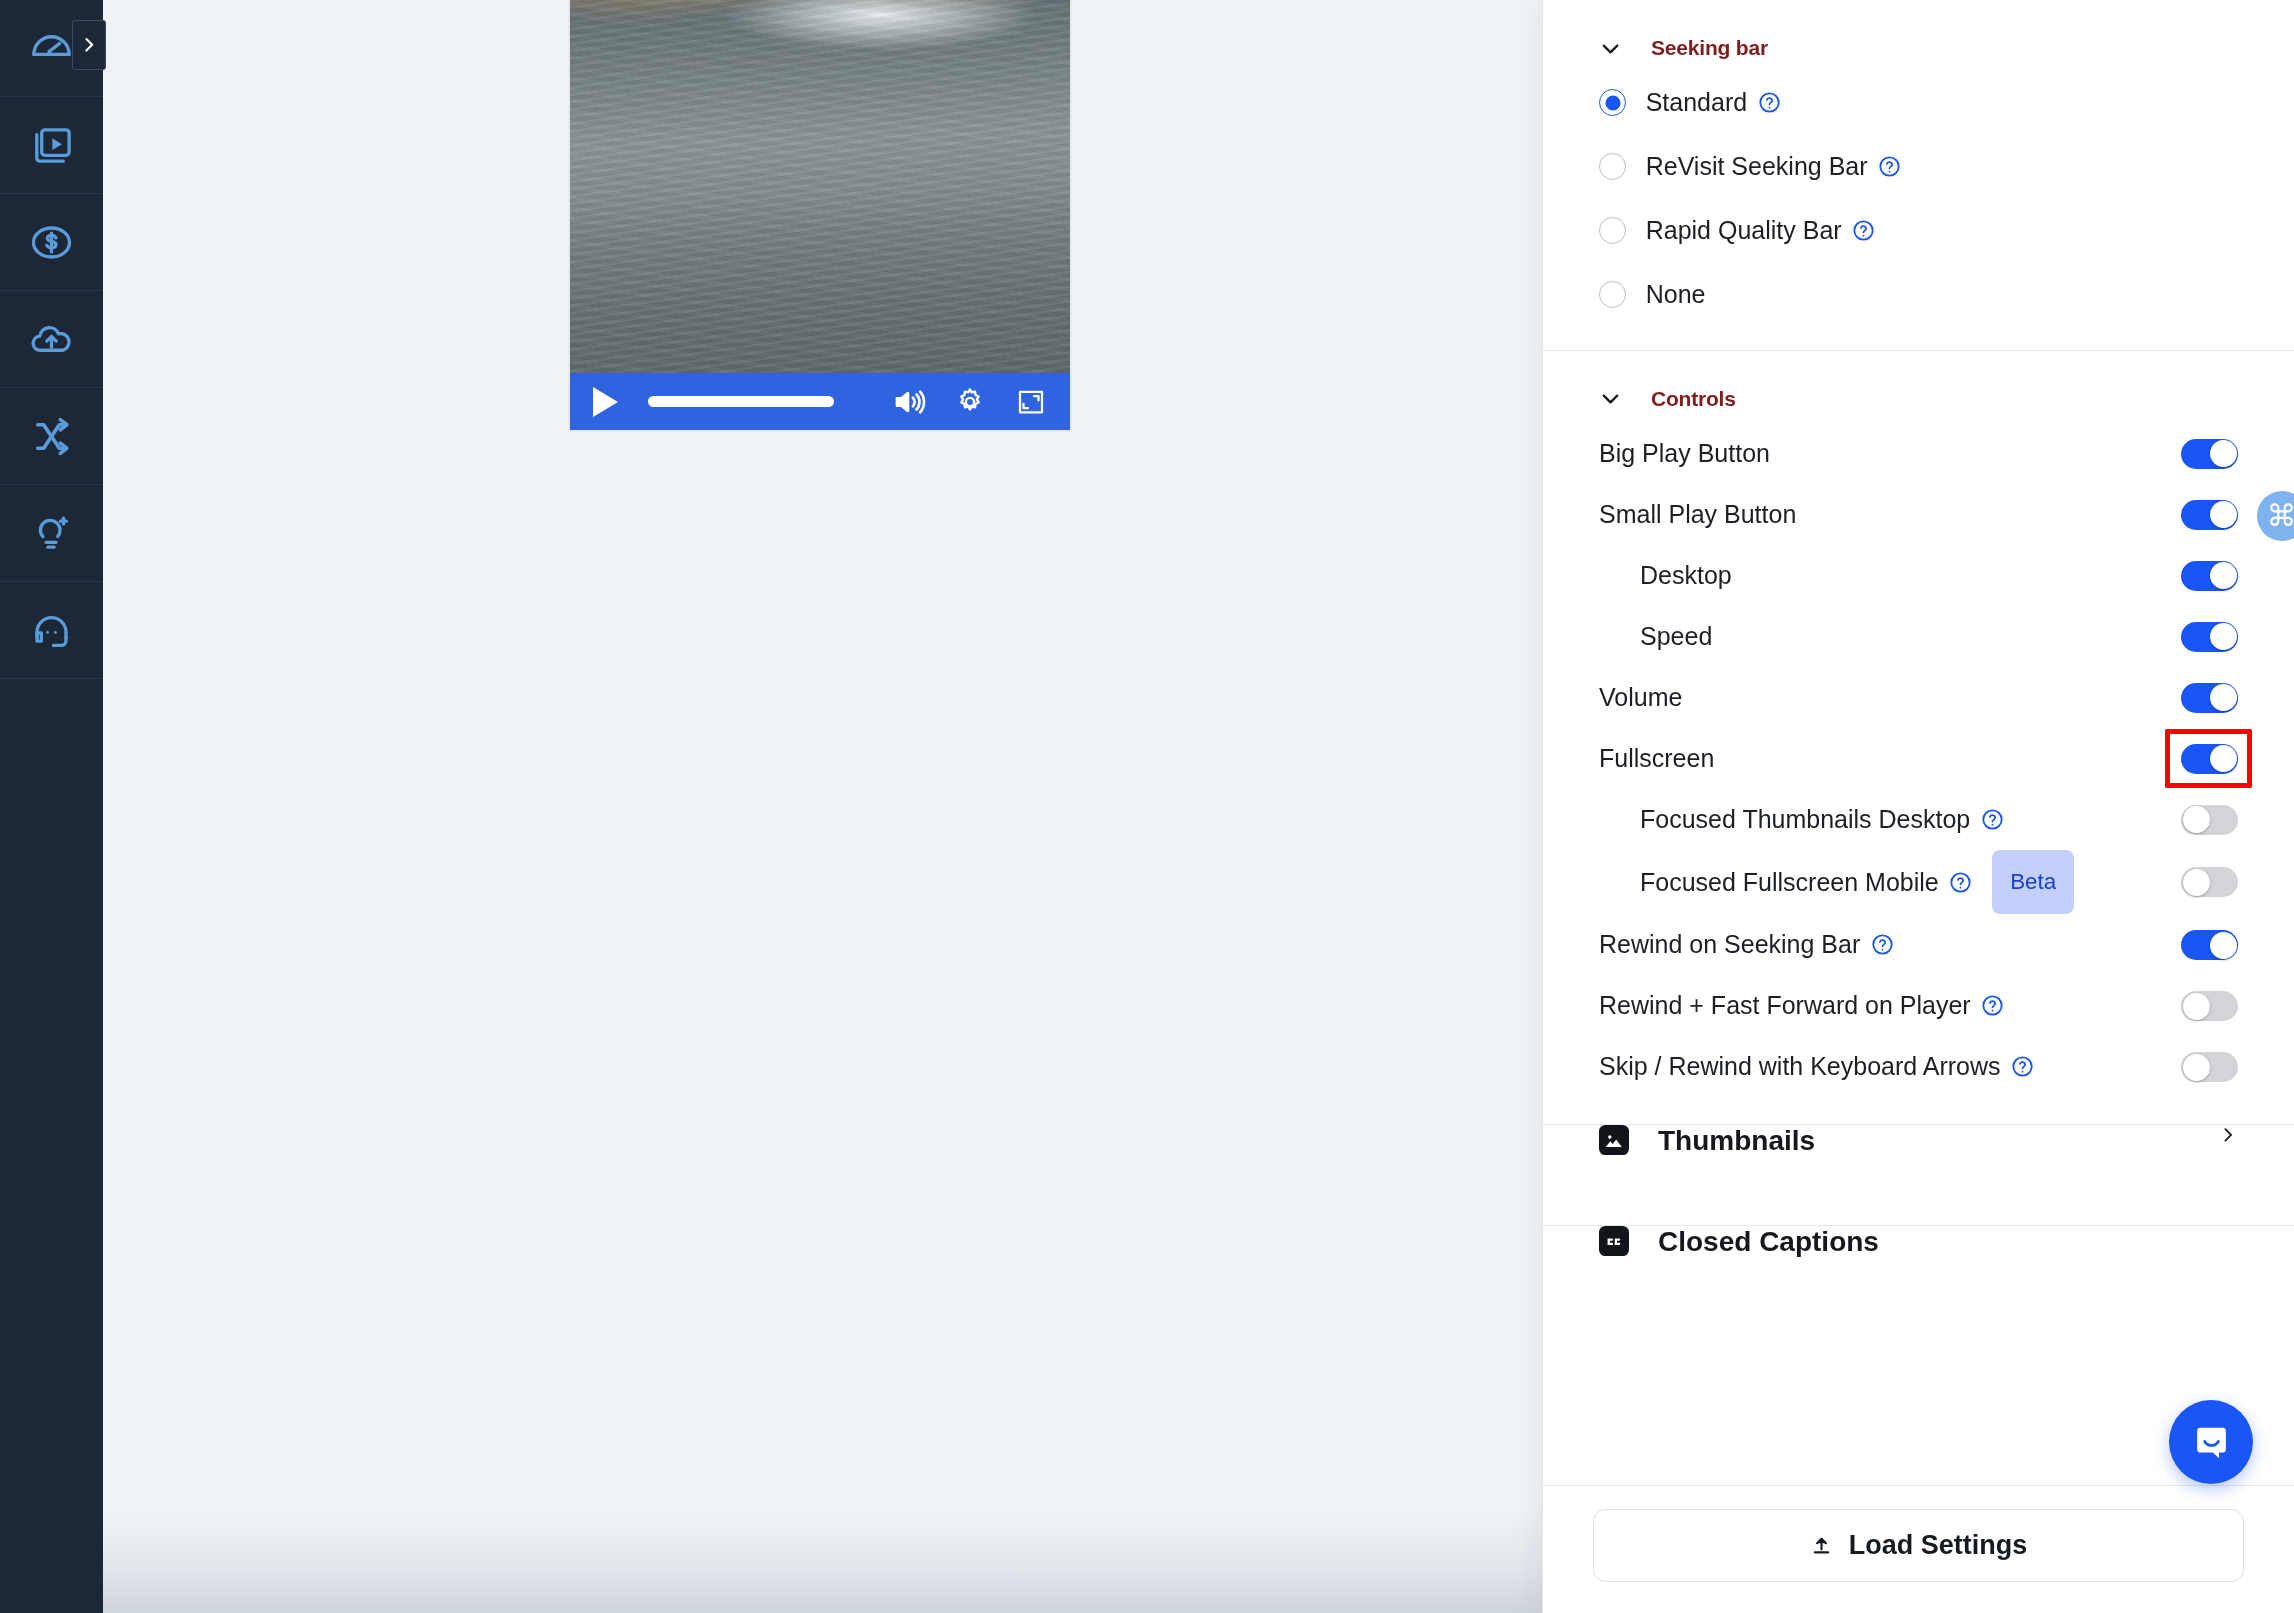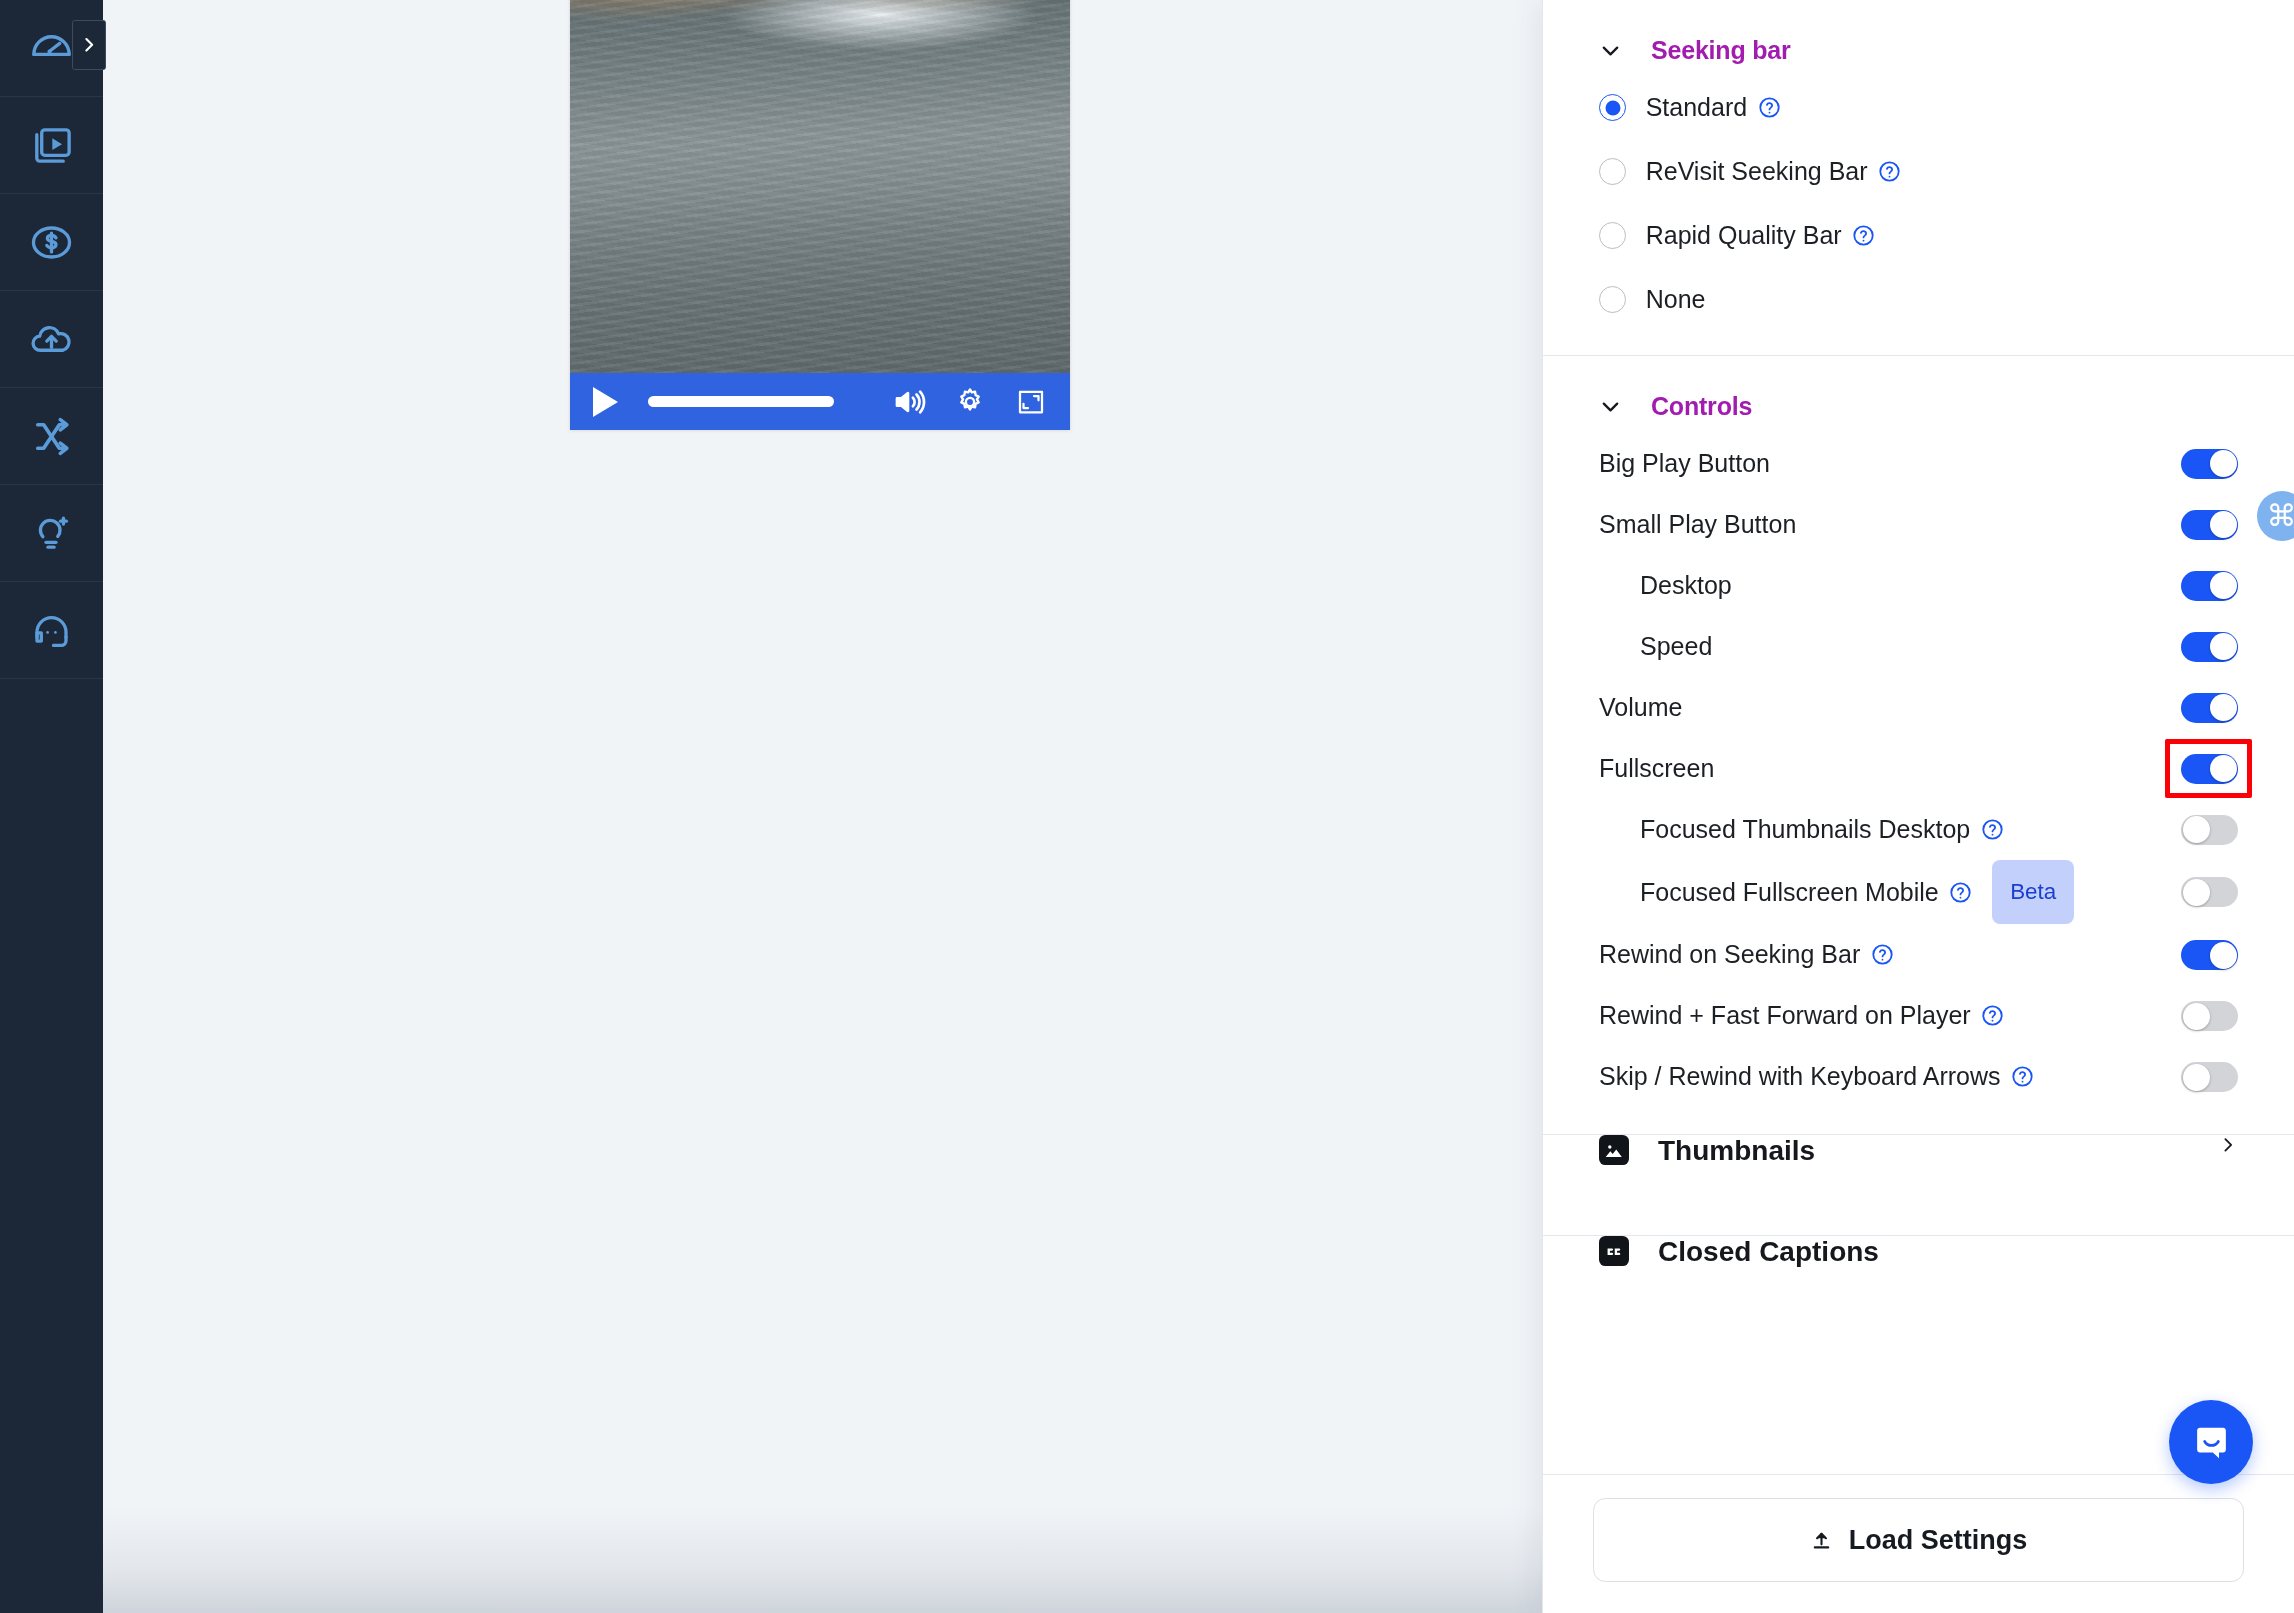--- a/index.html
+++ b/index.html
@@ -108,21 +108,21 @@
 
   .section { padding: 0 56px; }
   .sec-divider { height:0.9px; background:#e4e8ee; margin: 0; }
 
   .sec-head {
     display: flex; align-items: center; gap: 29px;
     padding: 36px 0 0 0;
     cursor: pointer;
   }
   .sec-head .chev { width: 23px; height: 23px; flex: 0 0 23px; }
-  .sec-head .title { font-size: 25px; font-weight: 700; color: #a21caf; letter-spacing: -0.2px;}
+  .sec-head .title { font-size: 21px; font-weight: 700; color: #7f1d1d; letter-spacing: -0.2px;}
 
   .row {
     display: flex; align-items: center;
     min-height: 61px;
     padding-right: 0;
   }
   .row .label {
     font-size: 25px; color: #1c1f24; font-weight: 400; white-space: nowrap;
   }
   .row.indent { padding-left: 41px; }
@@ -200,21 +200,21 @@
   .navrow .nchev { width: 19.7px; height: 19.7px; }
 
   
   .panel-footer {
     flex: 0 0 auto;
     padding: 23px 50px 32px 50px;
     background: #fff;
     border-top: 0.9px solid #e4e8ee;
   }
   .load-btn {
-    width: 100%; height: 84px;
+    width: 100%; height: 73px;
     border: 1.3px solid #dcdfe6;
     border-radius: 12.5px;
     background: #fff;
     display: flex; align-items: center; justify-content: center; gap: 16px;
     cursor: pointer;
   }
   .load-btn .lbl { font-size: 27px; font-weight: 600; color: #161b22; }
   .load-btn svg { width: 23px; height: 27px; }
 
   

